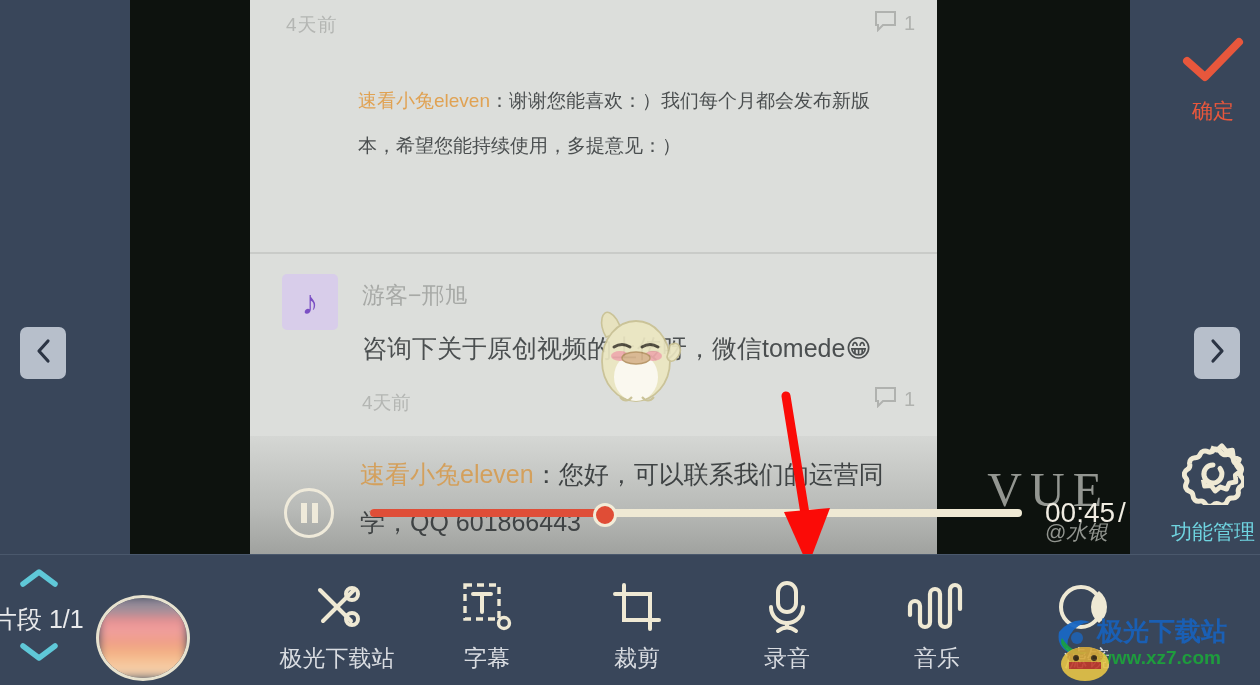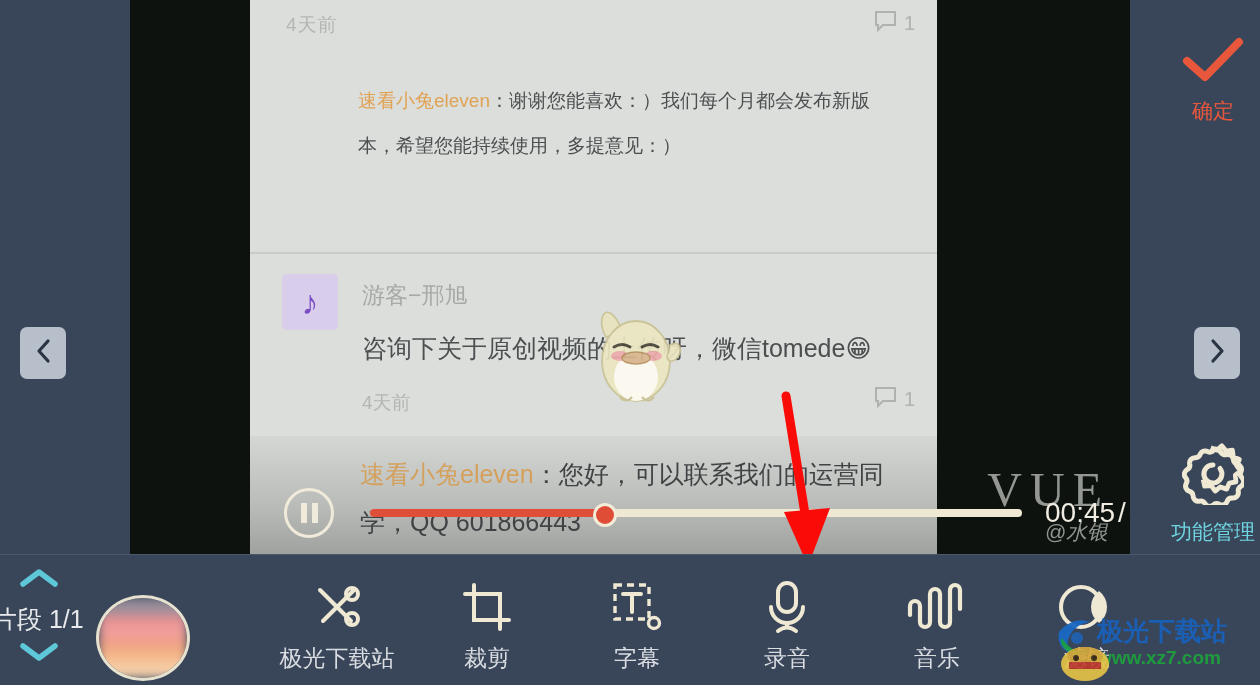--- a/index.html
+++ b/index.html
@@ -406,38 +406,38 @@
               <circle cx="41" cy="38" r="6"></circle>
             </g>
           </svg>
         </span>
         <span class="tool-label">极光下载站</span>
       </div>
 
       <div class="tool">
         <span class="tool-icon">
           <svg width="52" height="52" viewBox="0 0 52 52">
+            <rect x="4" y="4" width="34" height="34" fill="none" stroke="#efe9d4" stroke-width="3.4" stroke-dasharray="7 5"></rect>
+            <path d="M12 13 h18 M21 13 v18" fill="none" stroke="#efe9d4" stroke-width="4" stroke-linecap="round"></path>
+            <circle cx="43" cy="42" r="5.5" fill="none" stroke="#efe9d4" stroke-width="3.4"></circle>
+          </svg>
+        </span>
+        <span class="tool-label">字幕</span>
+      </div>
+
+      <div class="tool">
+        <span class="tool-icon">
+          <svg width="52" height="52" viewBox="0 0 52 52">
             <g fill="none" stroke="#efe9d4" stroke-width="4" stroke-linecap="round">
               <path d="M13 4 v35 h35"></path>
               <path d="M4 13 h35 v35"></path>
             </g>
           </svg>
         </span>
         <span class="tool-label">裁剪</span>
-      </div>
-
-      <div class="tool">
-        <span class="tool-icon">
-          <svg width="52" height="52" viewBox="0 0 52 52">
-            <rect x="4" y="4" width="34" height="34" fill="none" stroke="#efe9d4" stroke-width="3.4" stroke-dasharray="7 5"></rect>
-            <path d="M12 13 h18 M21 13 v18" fill="none" stroke="#efe9d4" stroke-width="4" stroke-linecap="round"></path>
-            <circle cx="43" cy="42" r="5.5" fill="none" stroke="#efe9d4" stroke-width="3.4"></circle>
-          </svg>
-        </span>
-        <span class="tool-label">字幕</span>
       </div>
 
 
       <div class="tool">
         <span class="tool-icon">
           <svg width="48" height="54" viewBox="0 0 48 54">
             <g fill="none" stroke="#efe9d4" stroke-width="4" stroke-linecap="round">
               <rect x="15" y="3" width="18" height="29" rx="9"></rect>
               <path d="M8 27 a16 16 0 0 0 32 0"></path>
               <line x1="24" y1="43" x2="24" y2="47"></line>

